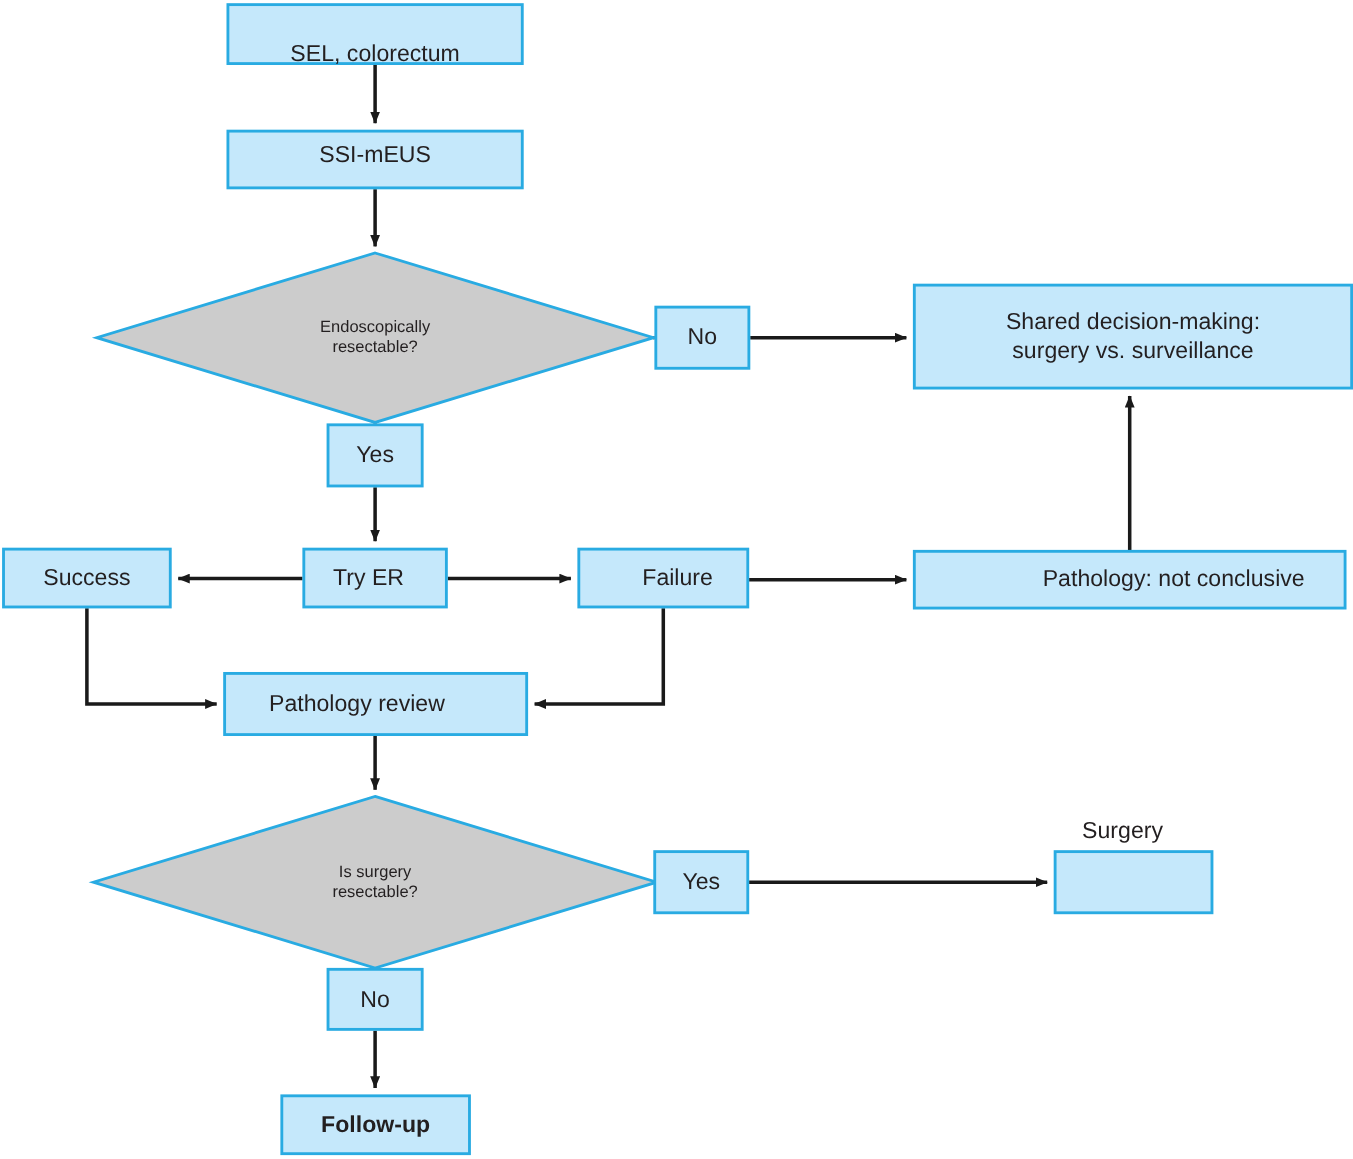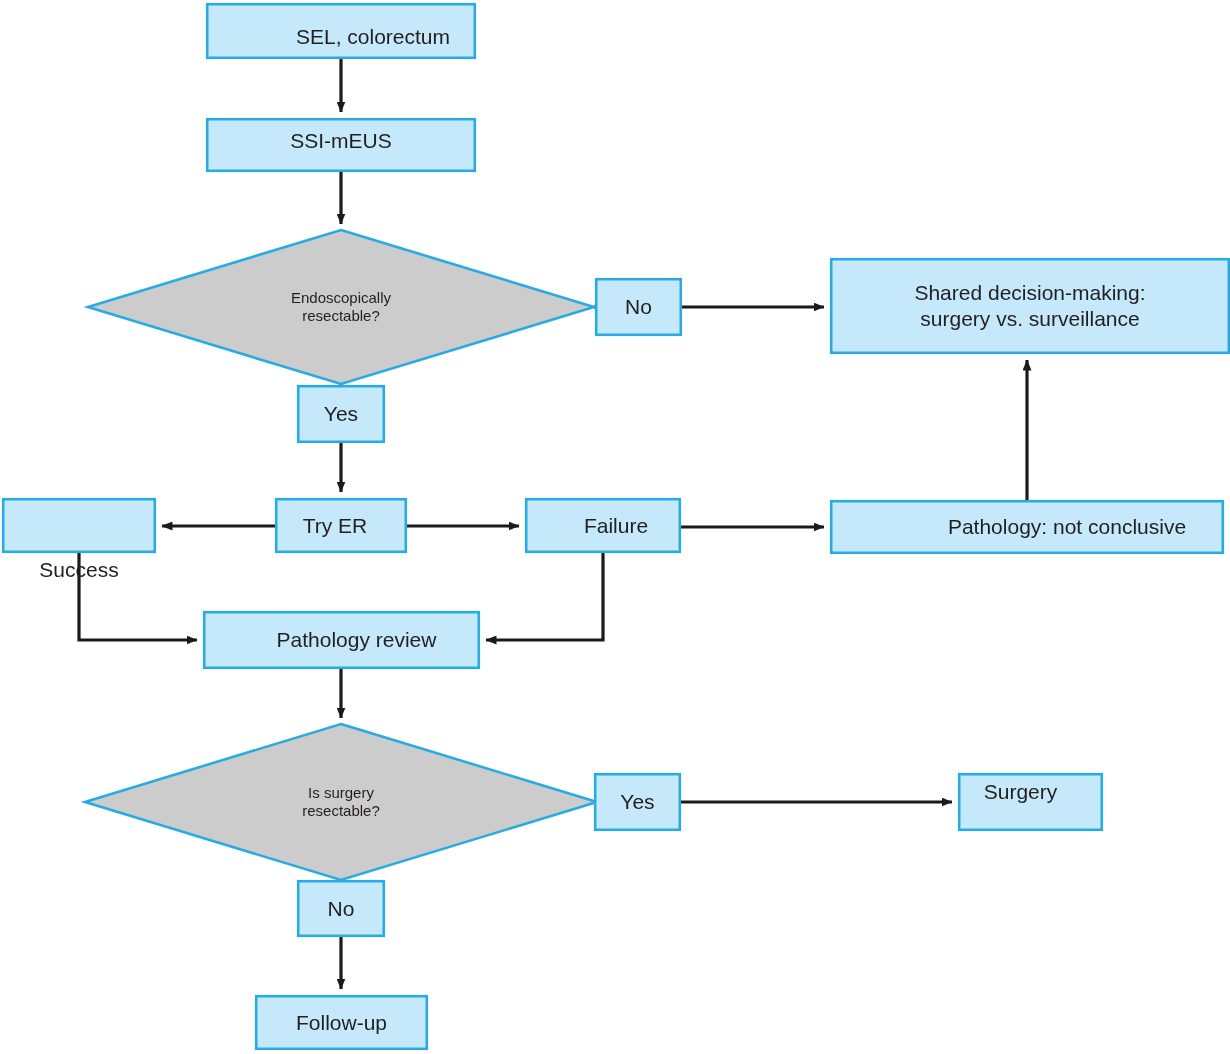--- a/index.html
+++ b/index.html
@@ -79,33 +79,33 @@
         <rect x="831.2" y="501.2" width="391.6" height="51.6" fill="#c5e8fb" stroke="#29abe2" stroke-width="2.6"></rect>
         <rect x="204.2" y="612.2" width="274.6" height="55.6" fill="#c5e8fb" stroke="#29abe2" stroke-width="2.6"></rect>
         <polygon points="341,724 597,802 341,880 85,802" fill="#cccccc" stroke="#29abe2" stroke-width="2.6"></polygon>
         <rect x="595.2" y="774.2" width="84.6" height="55.6" fill="#c5e8fb" stroke="#29abe2" stroke-width="2.6"></rect>
         <rect x="959.2" y="774.2" width="142.6" height="55.6" fill="#c5e8fb" stroke="#29abe2" stroke-width="2.6"></rect>
         <rect x="298.2" y="881.2" width="85.6" height="54.6" fill="#c5e8fb" stroke="#29abe2" stroke-width="2.6"></rect>
         <rect x="256.2" y="996.2" width="170.6" height="52.6" fill="#c5e8fb" stroke="#29abe2" stroke-width="2.6"></rect>
       </g>
   </svg>
   <div id="label-layer">
-      <div class="node-label lbl-box" style="left: 206px; top: 9px; width: 270px; height: 56px; padding-left: 32px;">SEL, colorectum</div>
+      <div class="node-label lbl-box" style="left: 206px; top: 21px; width: 270px; height: 56px;">SEL, colorectum</div>
       <div class="node-label lbl-box" style="left: 206px; top: 118px; width: 270px; height: 46px;">SSI-mEUS</div>
       <div class="node-label lbl-diamond" style="left: 88px; top: 230px; width: 506px; height: 154px;">Endoscopically
 resectable?</div>
       <div class="node-label lbl-box" style="left: 595px; top: 278px; width: 87px; height: 58px;">No</div>
       <div class="node-label lbl-box" style="left: 830px; top: 258px; width: 400px; height: 96px; border-radius: 18px;">Shared decision-making:
 surgery vs. surveillance</div>
       <div class="node-label lbl-box" style="left: 297px; top: 385px; width: 88px; height: 58px;">Yes</div>
-      <div class="node-label lbl-box" style="left: 2px; top: 498px; width: 154px; height: 55px; margin-top: 44px;">Success</div>
+      <div class="node-label lbl-box" style="left: 2px; top: 498px; width: 154px; height: 55px;">Success</div>
       <div class="node-label lbl-box" style="left: 275px; top: 498px; width: 120px; height: 55px;">Try ER</div>
       <div class="node-label lbl-box" style="left: 525px; top: 498px; width: 182px; height: 55px;">Failure</div>
       <div class="node-label lbl-box" style="left: 830px; top: 500px; width: 394px; height: 54px; margin-left: 40px;">Pathology: not conclusive</div>
-      <div class="node-label lbl-box" style="left: 218px; top: 611px; width: 277px; height: 58px;">Pathology review</div>
+      <div class="node-label lbl-box" style="left: 186px; top: 611px; width: 277px; height: 58px;">Pathology review</div>
       <div class="node-label lbl-diamond" style="left: 85px; top: 724px; width: 512px; height: 156px;">Is surgery
 resectable?</div>
       <div class="node-label lbl-box" style="left: 594px; top: 773px; width: 87px; height: 58px;">Yes</div>
-      <div class="node-label lbl-box" style="left: 958px; top: 763px; width: 125px; height: 58px;">Surgery</div>
+      <div class="node-label lbl-box" style="left: 958px; top: 727px; width: 125px; height: 58px;">Surgery</div>
       <div class="node-label lbl-box" style="left: 297px; top: 880px; width: 88px; height: 57px;">No</div>
-      <div class="node-label lbl-box" style="left: 255px; top: 995px; width: 173px; height: 55px;">Follow-up</div>
+      <div class="node-label lbl-box" style="left: 255px; top: 995px; width: 173px; height: 55px; font-weight: bold;">Follow-up</div>
     </div>
 </div>
 
 </body></html>

